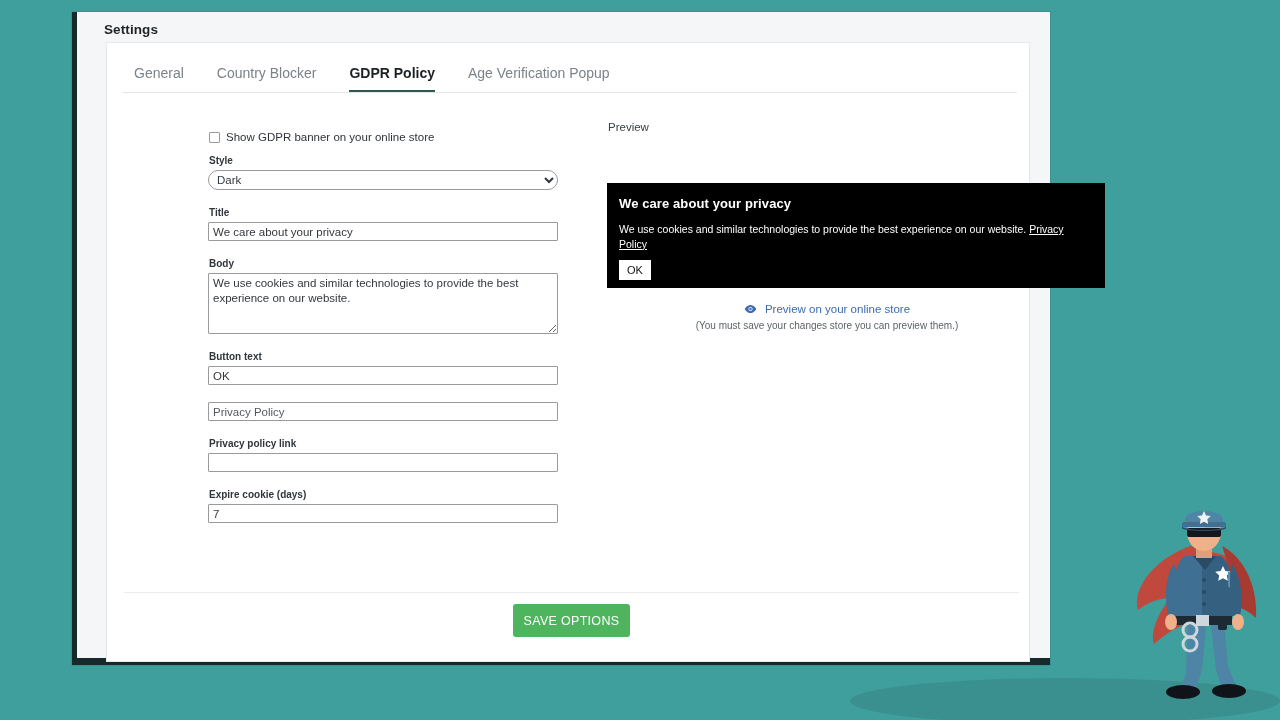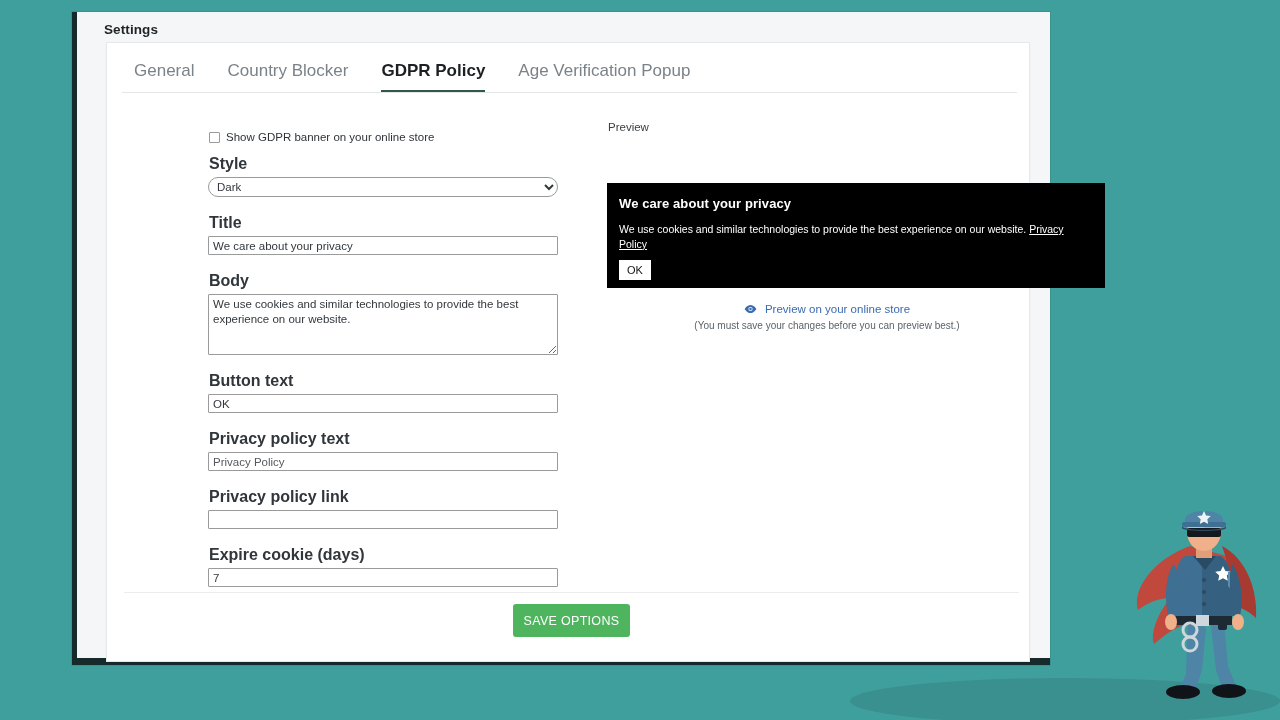--- a/index.html
+++ b/index.html
@@ -64,41 +64,41 @@
   
   #tab-bar {
     position: absolute;
     left: 15px; top: 14px;
     width: 895px; height: 36px;
     border-bottom: 1px solid #e3e6e8;
     display: flex;
     align-items: flex-end;
   }
   .tab {
-    font-size: 17px;
+    font-size: 14px;
     color: #7b8288;
     padding: 0 0 9px 0;
     margin-right: 33px;
     border-bottom: 2px solid transparent;
     cursor: pointer;
     white-space: nowrap;
   }
   .tab.active {
     color: #1c2023;
     font-weight: bold;
     border-bottom-color: #31594b;
   }
   .tab:first-child { margin-left: 12px; }
 
   
   #form-col { position: absolute; left: 101px; top: 88px; width: 352px; }
   #preview-col { position: absolute; left: 471px; top: 78px; width: 500px; }
 
   .field-label {
-    font-size: 16px;
+    font-size: 10px;
     font-weight: bold;
     color: #30363b;
     margin: 0 0 4px 1px;
   }
   .text-input {
     display: block;
     width: 350px;
     height: 19px;
     font-family: "Liberation Sans", sans-serif;
     font-size: 11.5px;
@@ -338,21 +338,20 @@
 
         <div class="spacer-md"></div>
         <div class="field-label">Body</div>
         <textarea class="textarea-input" style="">We use cookies and similar technologies to provide the best experience on our website.</textarea>
 
         <div class="spacer-md"></div>
         <div class="field-label">Button text</div>
         <input class="text-input" type="text" value="OK" style="">
 
         <div class="spacer-md"></div>
-        <div class="field-label">Privacy policy text</div>
         <input class="text-input gray" type="text" value="Privacy Policy" style="">
 
         <div class="spacer-md"></div>
         <div class="field-label">Privacy policy link</div>
         <input class="text-input" type="text" value="" style="">
 
         <div class="spacer-md"></div>
         <div class="field-label">Expire cookie (days)</div>
         <input class="text-input" type="text" value="7" style="">
       </div>
@@ -371,21 +370,21 @@
 
         <div id="preview-link-row">
           <svg width="13" height="10" viewBox="0 0 16 11">
             <path d="M8 0.5 C3.5 0.5 0.8 5.5 0.8 5.5 S3.5 10.5 8 10.5 S15.2 5.5 15.2 5.5 S12.5 0.5 8 0.5 Z" fill="#3b6bb0"></path>
             <circle cx="8" cy="5.5" r="2.6" fill="#ffffff"></circle>
             <circle cx="8" cy="5.5" r="1.5" fill="#3b6bb0"></circle>
           </svg>
           <span id="preview-store-link">Preview on your online store</span>
         </div>
 
-        <div id="preview-hint">(You must save your changes before you can preview best.)</div>
+        <div id="preview-hint">(You must save your changes store you can preview them.)</div>
       </div>
 
       <div id="footer-divider"></div>
       <button id="save-options-button">SAVE OPTIONS</button>
 
     </div>
   </div>
 </div>
 
 </body></html>

